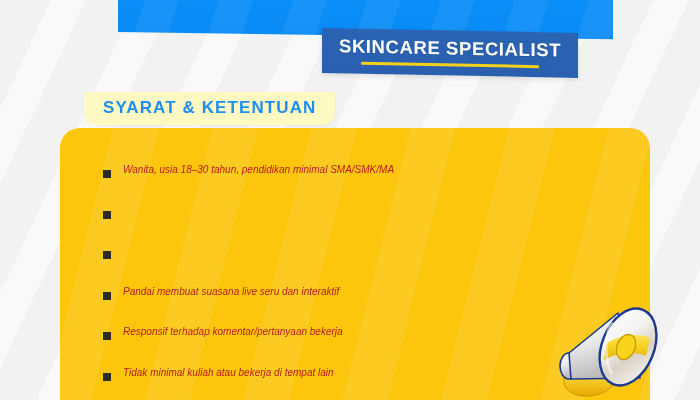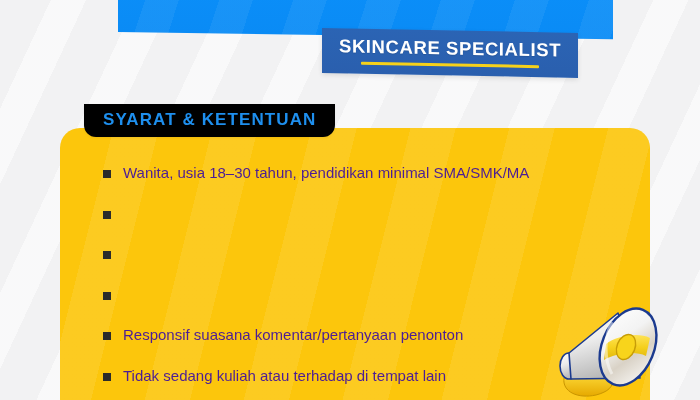--- a/index.html
+++ b/index.html
@@ -73,44 +73,44 @@
     background:repeating-linear-gradient(104deg,
        rgba(255,255,255,0) 0px,
        rgba(255,255,255,0) 52px,
        rgba(255,255,255,.085) 52px,
        rgba(255,255,255,.085) 96px);
     pointer-events:none;
   }
 
   
   .heading-pill{
-    position:absolute;left:84px;top:104px;
+    position:absolute;left:84px;top:92px;
     padding:7px 19px 9px 19px;
-    background:#000000;
+    background:#fef9c3;
     border-radius:0 0 12px 12px;
     box-shadow:0 1px 3px rgba(0,0,0,.05);
   }
   .heading-text{
     color:#1e8fee;font-size:17px;font-weight:bold;letter-spacing:1.1px;
     line-height:1;white-space:nowrap;
   }
 
   
   .req-list{
     position:absolute;left:103px;top:163px;width:500px;
     display:flex;flex-direction:column;
   }
   .req-item{
     display:flex;align-items:flex-start;gap:12px;height:40.5px;
   }
   .req-bullet{
     width:8px;height:8px;background:#2b2b2b;flex:none;margin-top:7px;
   }
   .req-text{
-    color:#4c1d95;font-size:15px;line-height:1.34;white-space:nowrap;
+    color:#b91c1c;font-size:10px;line-height:1.34;white-space:nowrap;font-style:italic;
   }
 
   
   .megaphone{
     position:absolute;left:556px;top:300px;width:112px;height:100px;
   }
   .megaphone svg{display:block;width:112px;height:100px;}
 </style>
 </head>
 <body>
@@ -144,30 +144,31 @@
     <div class="req-item">
       <span class="req-bullet"></span>
     </div>
 
     <div class="req-item">
       <span class="req-bullet"></span>
     </div>
 
     <div class="req-item">
       <span class="req-bullet"></span>
-    </div>
-
-    <div class="req-item">
-      <span class="req-bullet"></span>
-      <span class="req-text">Responsif suasana komentar/pertanyaan penonton</span>
-    </div>
-
-    <div class="req-item">
-      <span class="req-bullet"></span>
-      <span class="req-text">Tidak sedang kuliah atau terhadap di tempat lain</span>
+      <span class="req-text">Pandai membuat suasana live seru dan interaktif</span>
+    </div>
+
+    <div class="req-item">
+      <span class="req-bullet"></span>
+      <span class="req-text">Responsif terhadap komentar/pertanyaan bekerja</span>
+    </div>
+
+    <div class="req-item">
+      <span class="req-bullet"></span>
+      <span class="req-text">Tidak minimal kuliah atau bekerja di tempat lain</span>
     </div>
 
   </div>
 
   <div class="megaphone">
     <svg viewBox="0 0 112 100" xmlns="http://www.w3.org/2000/svg">
       <defs>
         <linearGradient id="coneGrad" x1="0" y1="0" x2="1" y2="1">
           <stop offset="0%" stop-color="#ffffff"></stop>
           <stop offset="38%" stop-color="#f3f3f3"></stop>

